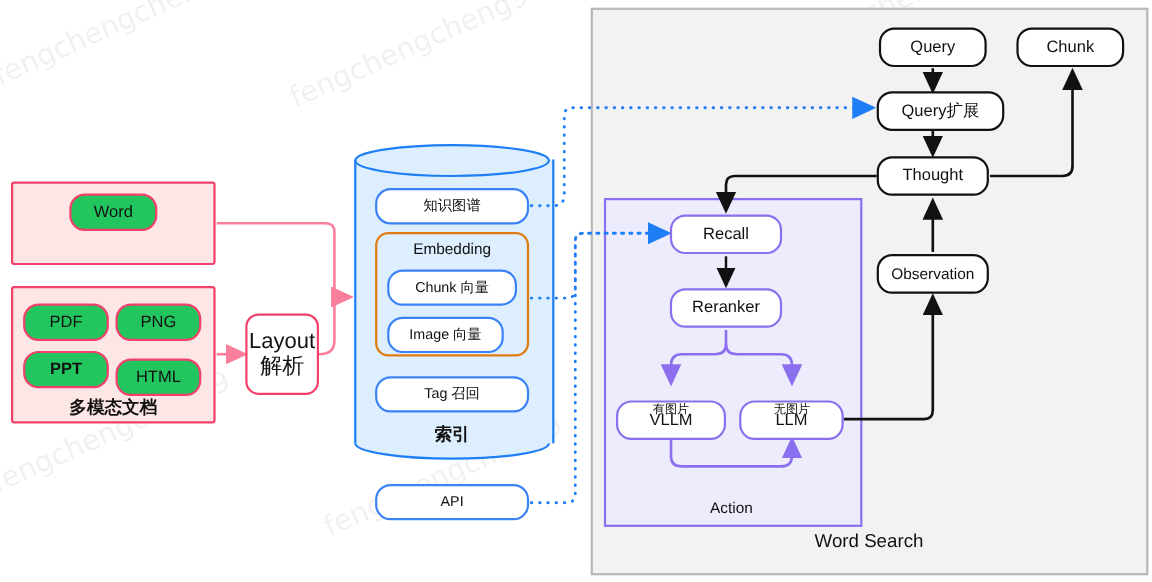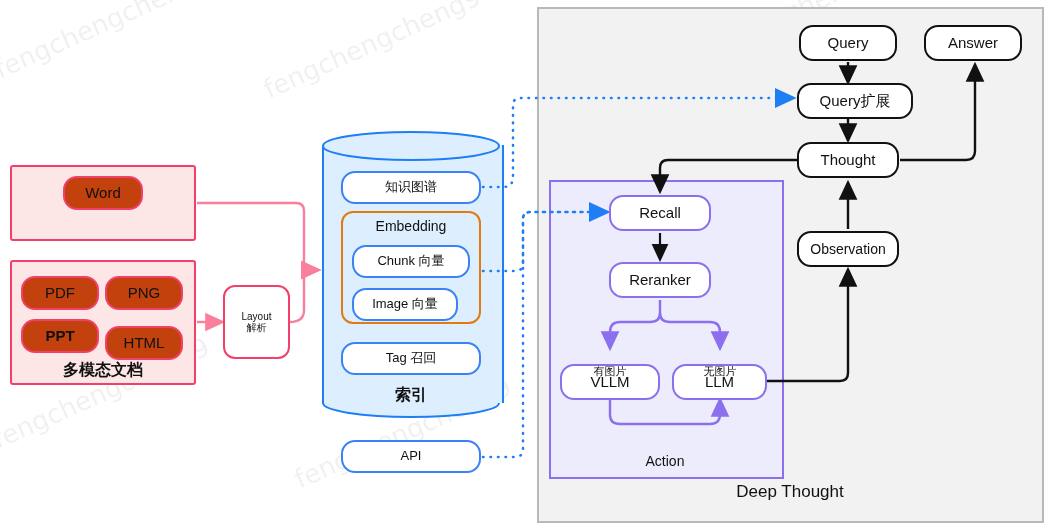--- a/index.html
+++ b/index.html
@@ -4,27 +4,27 @@
 <style>
   html,body{margin:0;padding:0;background:#ffffff;}
   body{width:1047px;height:529px;position:relative;overflow:hidden;
        font-family:"Liberation Sans","DejaVu Sans",sans-serif;color:#111;}
   #stage{position:absolute;left:0;top:0;width:1047px;height:529px;}
   svg.layer{position:absolute;left:0;top:0;width:1047px;height:529px;pointer-events:none;}
   .node{position:absolute;box-sizing:border-box;display:flex;align-items:center;
         justify-content:center;text-align:center;line-height:1.15;}
   
   .doc-group{background:#fde6e6;border:2px solid #f2406a;border-radius:3px;}
-  .doc-pill{background:#c2410c;border:2px solid #f2406a;border-radius:14px;
+  .doc-pill{background:#22c55e;border:2px solid #f2406a;border-radius:14px;
             font-size:15px;color:#111;}
   .grp-caption{position:absolute;font-size:16px;font-weight:bold;color:#111;
                text-align:center;}
   
   .layout-box{background:#ffffff;border:2px solid #f2406a;border-radius:12px;
-              font-size:10px;flex-direction:column;}
+              font-size:20px;flex-direction:column;}
   
   .cyl-body{position:absolute;background:#ddeeff;border-left:2px solid #1e7ef5;
             border-right:2px solid #1e7ef5;}
   .blue-pill{background:#ffffff;border:2px solid #3b82f6;border-radius:14px;
              font-size:13px;color:#111;}
   .embed-group{background:#ddeeff;border:2px solid #e07b10;border-radius:12px;}
   .embed-title{position:absolute;font-size:14px;color:#111;text-align:center;}
   .cyl-caption{position:absolute;font-size:16px;font-weight:bold;text-align:center;}
   
   .ds-panel{position:absolute;background:#f2f2f2;border:2px solid #b8b8b8;}
@@ -46,21 +46,21 @@
 <div id="stage">
 
   <div class="wm" style="left:-14px;top:8px;">fengchengcheng9</div>
   <div class="wm" style="left:255px;top:28px;">fengchengcheng9</div>
   <div class="wm" style="left:650px;top:8px;">fengchengcheng9</div>
   <div class="wm" style="left:-16px;top:378px;">fengchengcheng9</div>
   <div class="wm" style="left:286px;top:418px;">fengchengcheng9</div>
   <div class="wm" style="left:670px;top:378px;">fengchengcheng9</div>
 
   <div class="ds-panel" style="left:537px;top:7px;width:503px;height:512px;"></div>
-  <div class="ds-caption" style="left:690px;top:482px;width:200px;">Deep Thought</div>
+  <div class="ds-caption" style="left:690px;top:482px;width:200px;">Word Search</div>
 
   <div class="act-panel" style="left:549px;top:180px;width:231px;height:295px;"></div>
   <div class="act-caption" style="left:599px;top:453px;width:132px;">Action</div>
 
   <div class="cyl-body" style="left:322px;top:145px;width:178px;height:258px;"></div>
 
   <svg class="layer" viewBox="0 0 1047 529">
     <defs>
       <marker id="ahPink" markerWidth="9" markerHeight="9" refX="7" refY="4.5" orient="auto">
         <path d="M0,0.6 L8.4,4.5 L0,8.4 z" fill="#fa7f9c"></path>
@@ -134,21 +134,21 @@
   <div class="embed-title" style="left:341px;top:218px;width:140px;">Embedding</div>
   <div class="node blue-pill" style="left:352px;top:245px;width:118px;height:33px;">Chunk 向量</div>
   <div class="node blue-pill" style="left:352px;top:288px;width:106px;height:33px;">Image 向量</div>
 
   <div class="node blue-pill" style="left:341px;top:342px;width:140px;height:33px;">Tag 召回</div>
   <div class="cyl-caption" style="left:341px;top:385px;width:140px;">索引</div>
 
   <div class="node blue-pill" style="left:341px;top:440px;width:140px;height:33px;">API</div>
 
   <div class="node blk-pill" style="left:799px;top:25px;width:98px;height:36px;">Query</div>
-  <div class="node blk-pill" style="left:924px;top:25px;width:98px;height:36px;">Answer</div>
+  <div class="node blk-pill" style="left:924px;top:25px;width:98px;height:36px;">Chunk</div>
   <div class="node blk-pill" style="left:797px;top:83px;width:116px;height:36px;">Query扩展</div>
   <div class="node blk-pill" style="left:797px;top:142px;width:102px;height:36px;">Thought</div>
   <div class="node blk-pill" style="left:797px;top:231px;width:102px;height:36px;font-size:14px;">Observation</div>
 
   <div class="node pur-pill" style="left:609px;top:195px;width:102px;height:36px;">Recall</div>
   <div class="node pur-pill" style="left:609px;top:262px;width:102px;height:36px;">Reranker</div>
   <div class="node pur-pill" style="left:560px;top:364px;width:100px;height:36px;">VLLM</div>
   <div class="node pur-pill" style="left:672px;top:364px;width:95px;height:36px;">LLM</div>
 
   <div class="edge-label" style="left:580px;top:330px;width:60px;">有图片</div>

